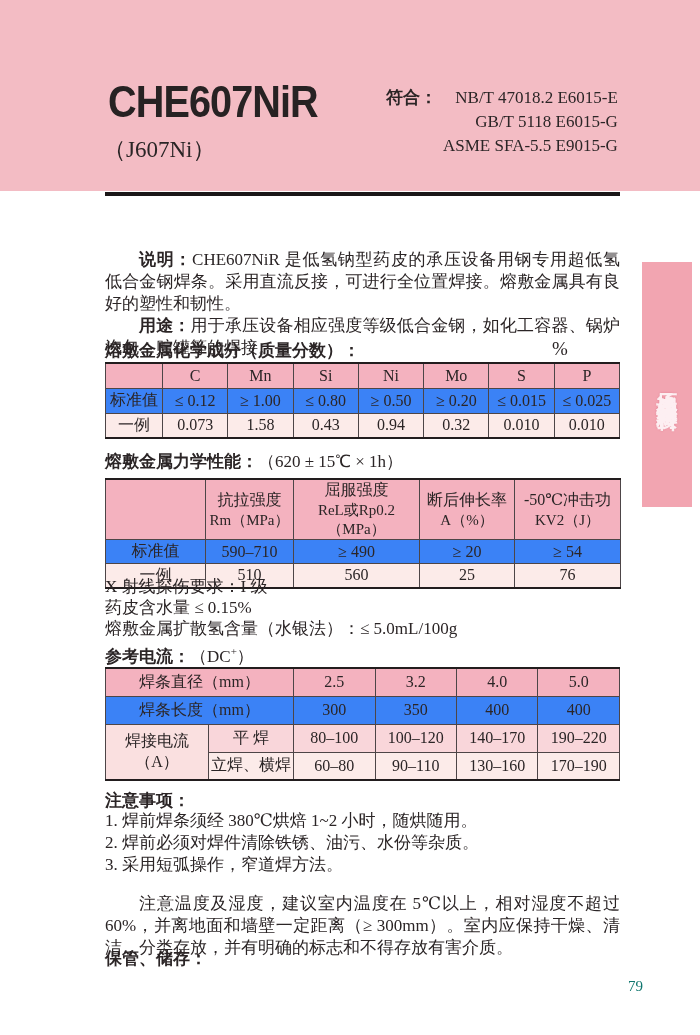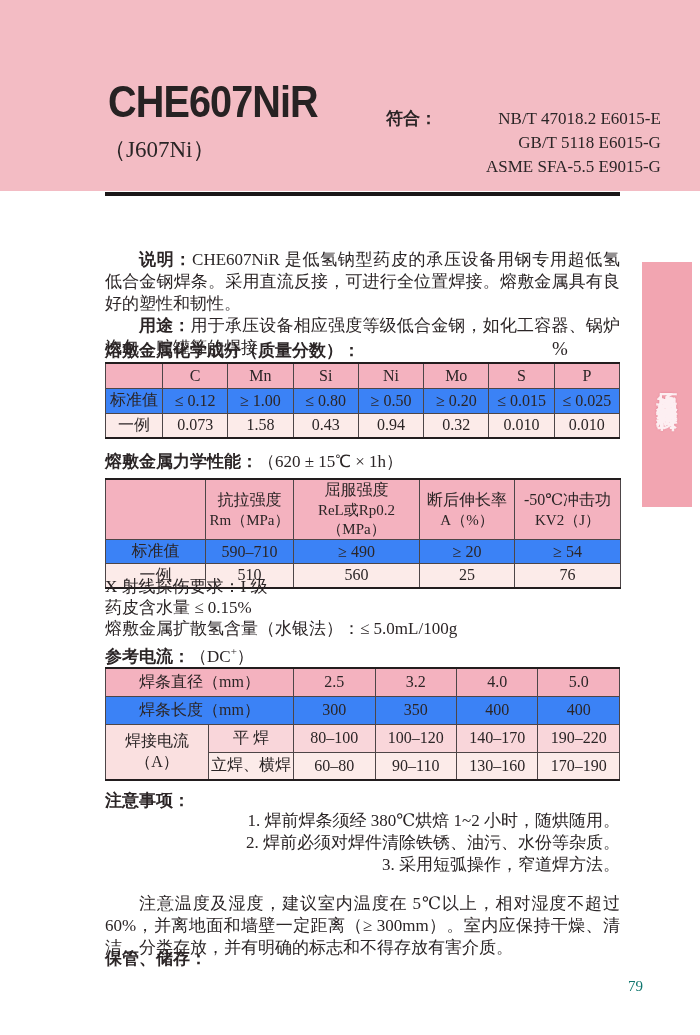--- a/index.html
+++ b/index.html
@@ -19,21 +19,21 @@
     position:absolute; left:108px; top:80px;
     font-family:"Liberation Sans","DejaVu Sans",sans-serif;
     font-weight:800; font-size:44px; line-height:44px; color:#272223;
     letter-spacing:-1px; transform:scaleX(0.9); transform-origin:left center;
     white-space:nowrap;
   }
   .product-alias {
     position:absolute; left:103px; top:134px;
     font-size:23px; color:#2a2526; white-space:nowrap;
   }
-  .compliance { position:absolute; left:386px; top:107px; display:flex;gap:43px; }
+  .compliance { position:absolute; left:386px; top:86px; display:flex; }
   .compliance-label {
     font-family:"Liberation Sans","DejaVu Sans",sans-serif;
     font-weight:700; font-size:17px; line-height:24px; white-space:nowrap;
   }
   .compliance-list { margin-left:6px; }
   .compliance-list div { font-size:17px; line-height:24px; white-space:nowrap;text-align:right; }
   .hdr-rule {
     position:absolute; left:105px; top:192px; width:515px; height:4px;
     background:#1b1718;
   }
@@ -86,21 +86,21 @@
   .cur-tbl tr { height:28px; }
   .row-hd  { background:#f4b2bf; }
   .row-mid { background:#3b82f6; }
   .row-lt1 { background:#f9d6da; }
   .row-lt  { background:#fcebe9; }
   .cell-span { background:#fae0e0; }
   
   .xray-block { top:576px; }
   .xray-block div { font-size:17px; line-height:21px; white-space:nowrap; }
   .notes-items { top:810px; }
-  .notes-items div { font-size:17px; line-height:22px; white-space:nowrap;text-align:right; }
+  .notes-items div { font-size:17px; line-height:22px; white-space:nowrap; }
   .storage-para { top:893px; }
   .storage-para p { font-size:17px; line-height:22px; text-align:justify; text-indent:2em; }
   .page-num { position:absolute; left:628px; top:978px; font-size:15px; color:#0f766e; }
 </style>
 </head>
 <body>
 
 <div class="page">
 
   <div class="hdr">

